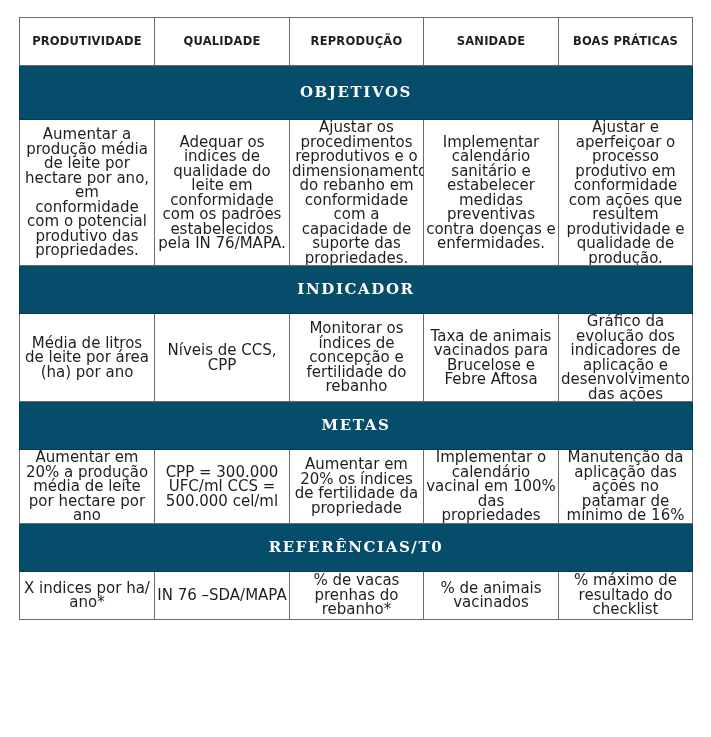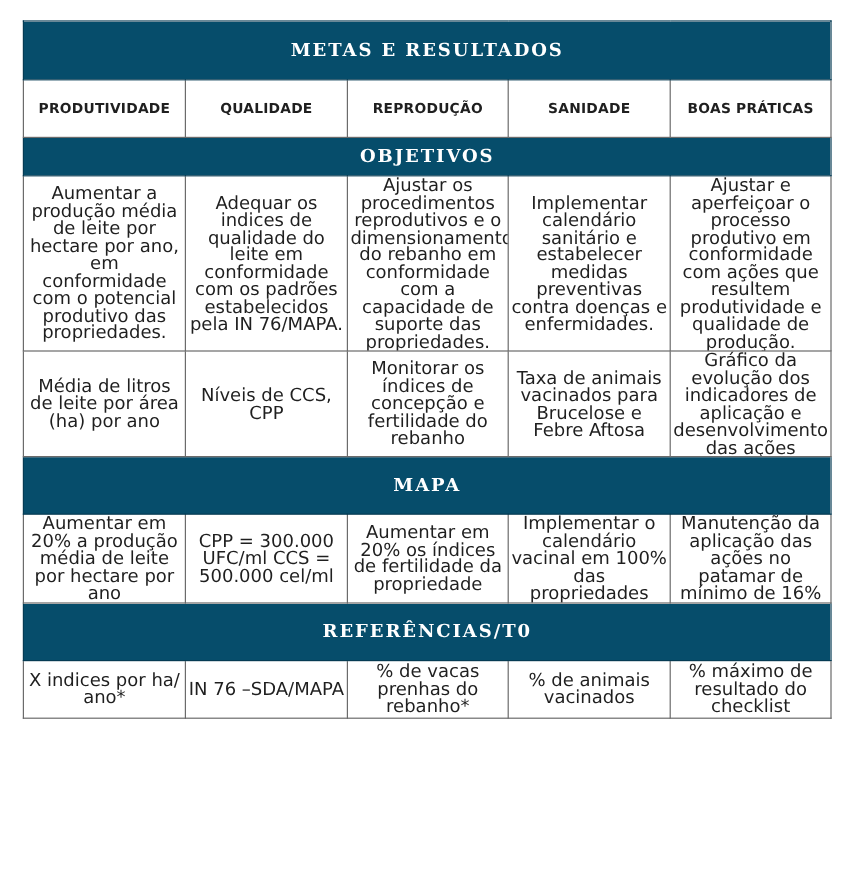--- a/index.html
+++ b/index.html
@@ -36,53 +36,53 @@
 
 <table class="table">
   <colgroup>
     <col style="width:135px">
       <col style="width:135px">
       <col style="width:134px">
       <col style="width:135px">
       <col style="width:134px">
   </colgroup>
   <tbody>
-    <tr class="band" style="height:49px">
-      <td colspan="5">METAS E RESULTADOS</td>
-    </tr>
     <tr class="hdr" style="height:48px">
       <td>PRODUTIVIDADE</td>
       <td>QUALIDADE</td>
       <td>REPRODUÇÃO</td>
       <td>SANIDADE</td>
       <td>BOAS PRÁTICAS</td>
     </tr>
 
-    <tr class="band" style="height:32px">
+    <tr class="band" style="height:54px">
       <td colspan="5">OBJETIVOS</td>
     </tr>
     <tr style="height:133px">
       <td>Aumentar a produção média de leite por hectare por ano, em conformidade com o potencial produtivo das propriedades.</td>
       <td>Adequar os indices de qualidade do leite em conformidade com os padrões estabelecidos pela IN 76/MAPA.</td>
       <td>Ajustar os procedimentos reprodutivos e o dimensionamento do rebanho em conformidade com a capacidade de suporte das propriedades.</td>
       <td>Implementar calendário sanitário e estabelecer medidas preventivas contra doenças e enfermidades.</td>
       <td>Ajustar e aperfeiçoar o processo produtivo em conformidade com ações que resultem produtividade e qualidade de produção.</td>
     </tr>
 
+    <tr class="band" style="height:48px">
+      <td colspan="5">INDICADOR</td>
+    </tr>
     <tr style="height:74px">
       <td>Média de litros de leite por área (ha) por ano</td>
       <td>Níveis de CCS, CPP</td>
       <td>Monitorar os índices de concepção e fertilidade do rebanho</td>
       <td>Taxa de animais vacinados para Brucelose e Febre Aftosa</td>
       <td>Gráfico da evolução dos indicadores de aplicação e desenvolvimento das ações</td>
     </tr>
 
 
     <tr class="band" style="height:48px">
-      <td colspan="5">MAPA</td>
+      <td colspan="5">METAS</td>
     </tr>
     <tr style="height:59px">
       <td>Aumentar em 20% a produção média de leite por hectare por ano</td>
       <td>CPP = 300.000 UFC/ml CCS = 500.000 cel/ml</td>
       <td>Aumentar em 20% os índices de fertilidade da propriedade</td>
       <td>Implementar o calendário vacinal em 100% das propriedades</td>
       <td>Manutenção da aplicação das ações no patamar de mínimo de 16%</td>
     </tr>
 
     <tr class="band" style="height:48px">

